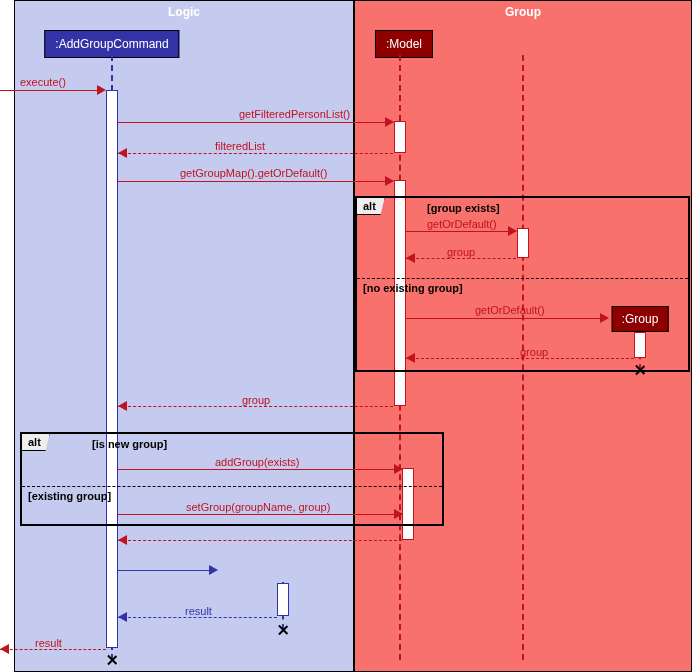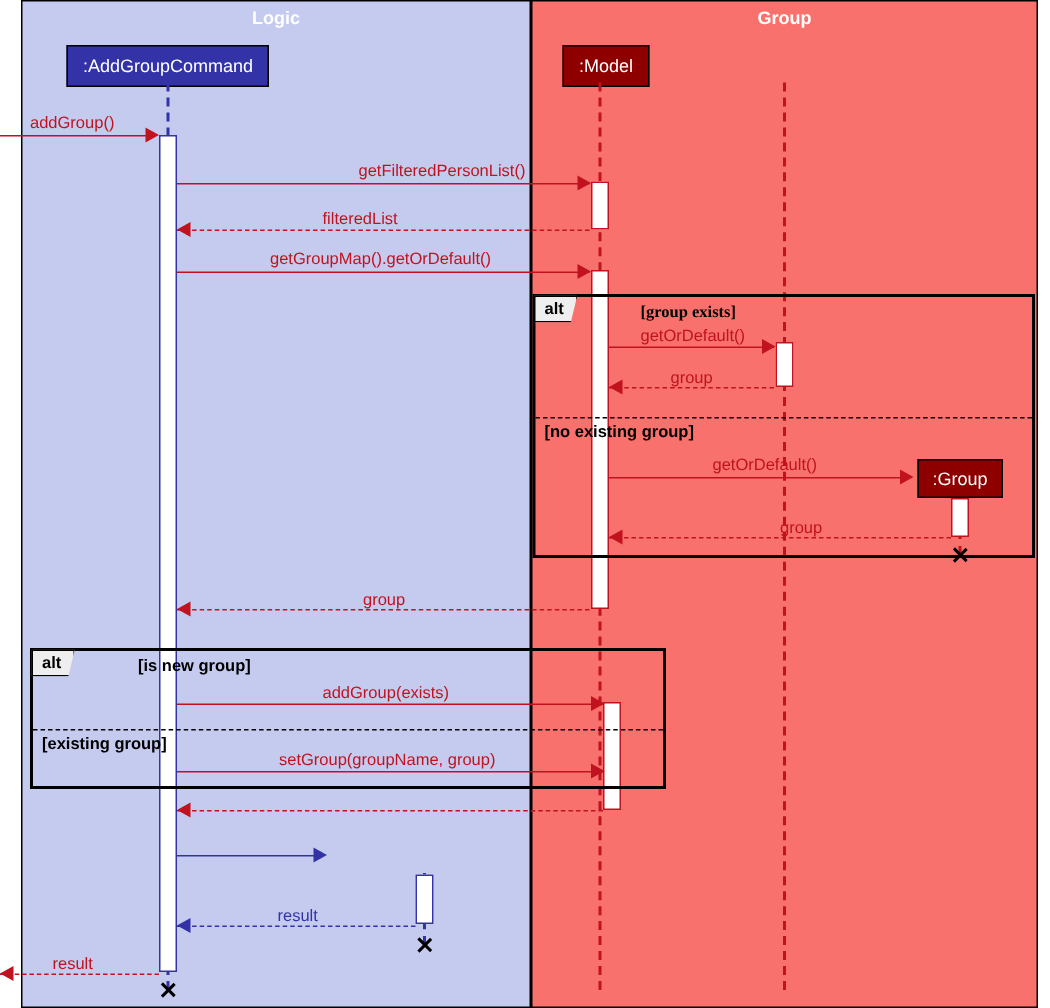--- a/index.html
+++ b/index.html
@@ -54,39 +54,39 @@
   <div class="lifeline blue" style="left:111px; height:605px;"></div>
   <div class="lifeline" style="left:399px; height:605px;"></div>
   <div class="lifeline" style="left:522px; height:605px;"></div>
 
   <div class="activation blue" style="left:112px; top:90px; height:558px;"></div>
   <div class="activation" style="left:400px; top:121px; height:32px;"></div>
   <div class="activation" style="left:400px; top:180px; height:226px;"></div>
   <div class="activation" style="left:523px; top:228px; height:30px;"></div>
   <div class="activation" style="left:408px; top:468px; height:72px;"></div>
 
-  <div class="msg" style="left:20px; top:76px;">addGroup()</div>
+  <div class="msg" style="left:20px; top:76px;">execute()</div>
   <div class="arrow-line" style="left:0px; top:90px; width:100px;"></div>
   <div class="arrow-head right" style="left:97px; top:85px;"></div>
 
   <div class="msg" style="left:195px; top:108px;margin-left:44px;">getFilteredPersonList()</div>
   <div class="arrow-line" style="left:118px; top:122px; width:275px;"></div>
   <div class="arrow-head right" style="left:385px; top:117px;"></div>
 
   <div class="msg" style="left:215px; top:140px;">filteredList</div>
   <div class="arrow-line dashed" style="left:118px; top:153px; width:275px;"></div>
   <div class="arrow-head left" style="left:118px; top:148px;"></div>
 
   <div class="msg" style="left:180px; top:167px;">getGroupMap().getOrDefault()</div>
   <div class="arrow-line" style="left:118px; top:181px; width:275px;"></div>
   <div class="arrow-head right" style="left:385px; top:176px;"></div>
 
   <div class="altbox" style="left:355px; top:196px; width:335px; height:176px;">
     <div class="alt-tab">alt</div>
-    <div class="alt-guard" style="left:70px; top:4px;font-family:Liberation Serif, serif;">[group exists]</div>
+    <div class="alt-guard" style="left:70px; top:4px;">[group exists]</div>
     <div class="alt-sep" style="top:80px;"></div>
     <div class="alt-guard" style="left:6px; top:84px;">[no existing group]</div>
   </div>
 
   <div class="msg" style="left:427px; top:218px;">getOrDefault()</div>
   <div class="arrow-line" style="left:406px; top:231px; width:110px;"></div>
   <div class="arrow-head right" style="left:508px; top:226px;"></div>
 
   <div class="msg" style="left:447px; top:246px;">group</div>
   <div class="arrow-line dashed" style="left:406px; top:258px; width:110px;"></div>

